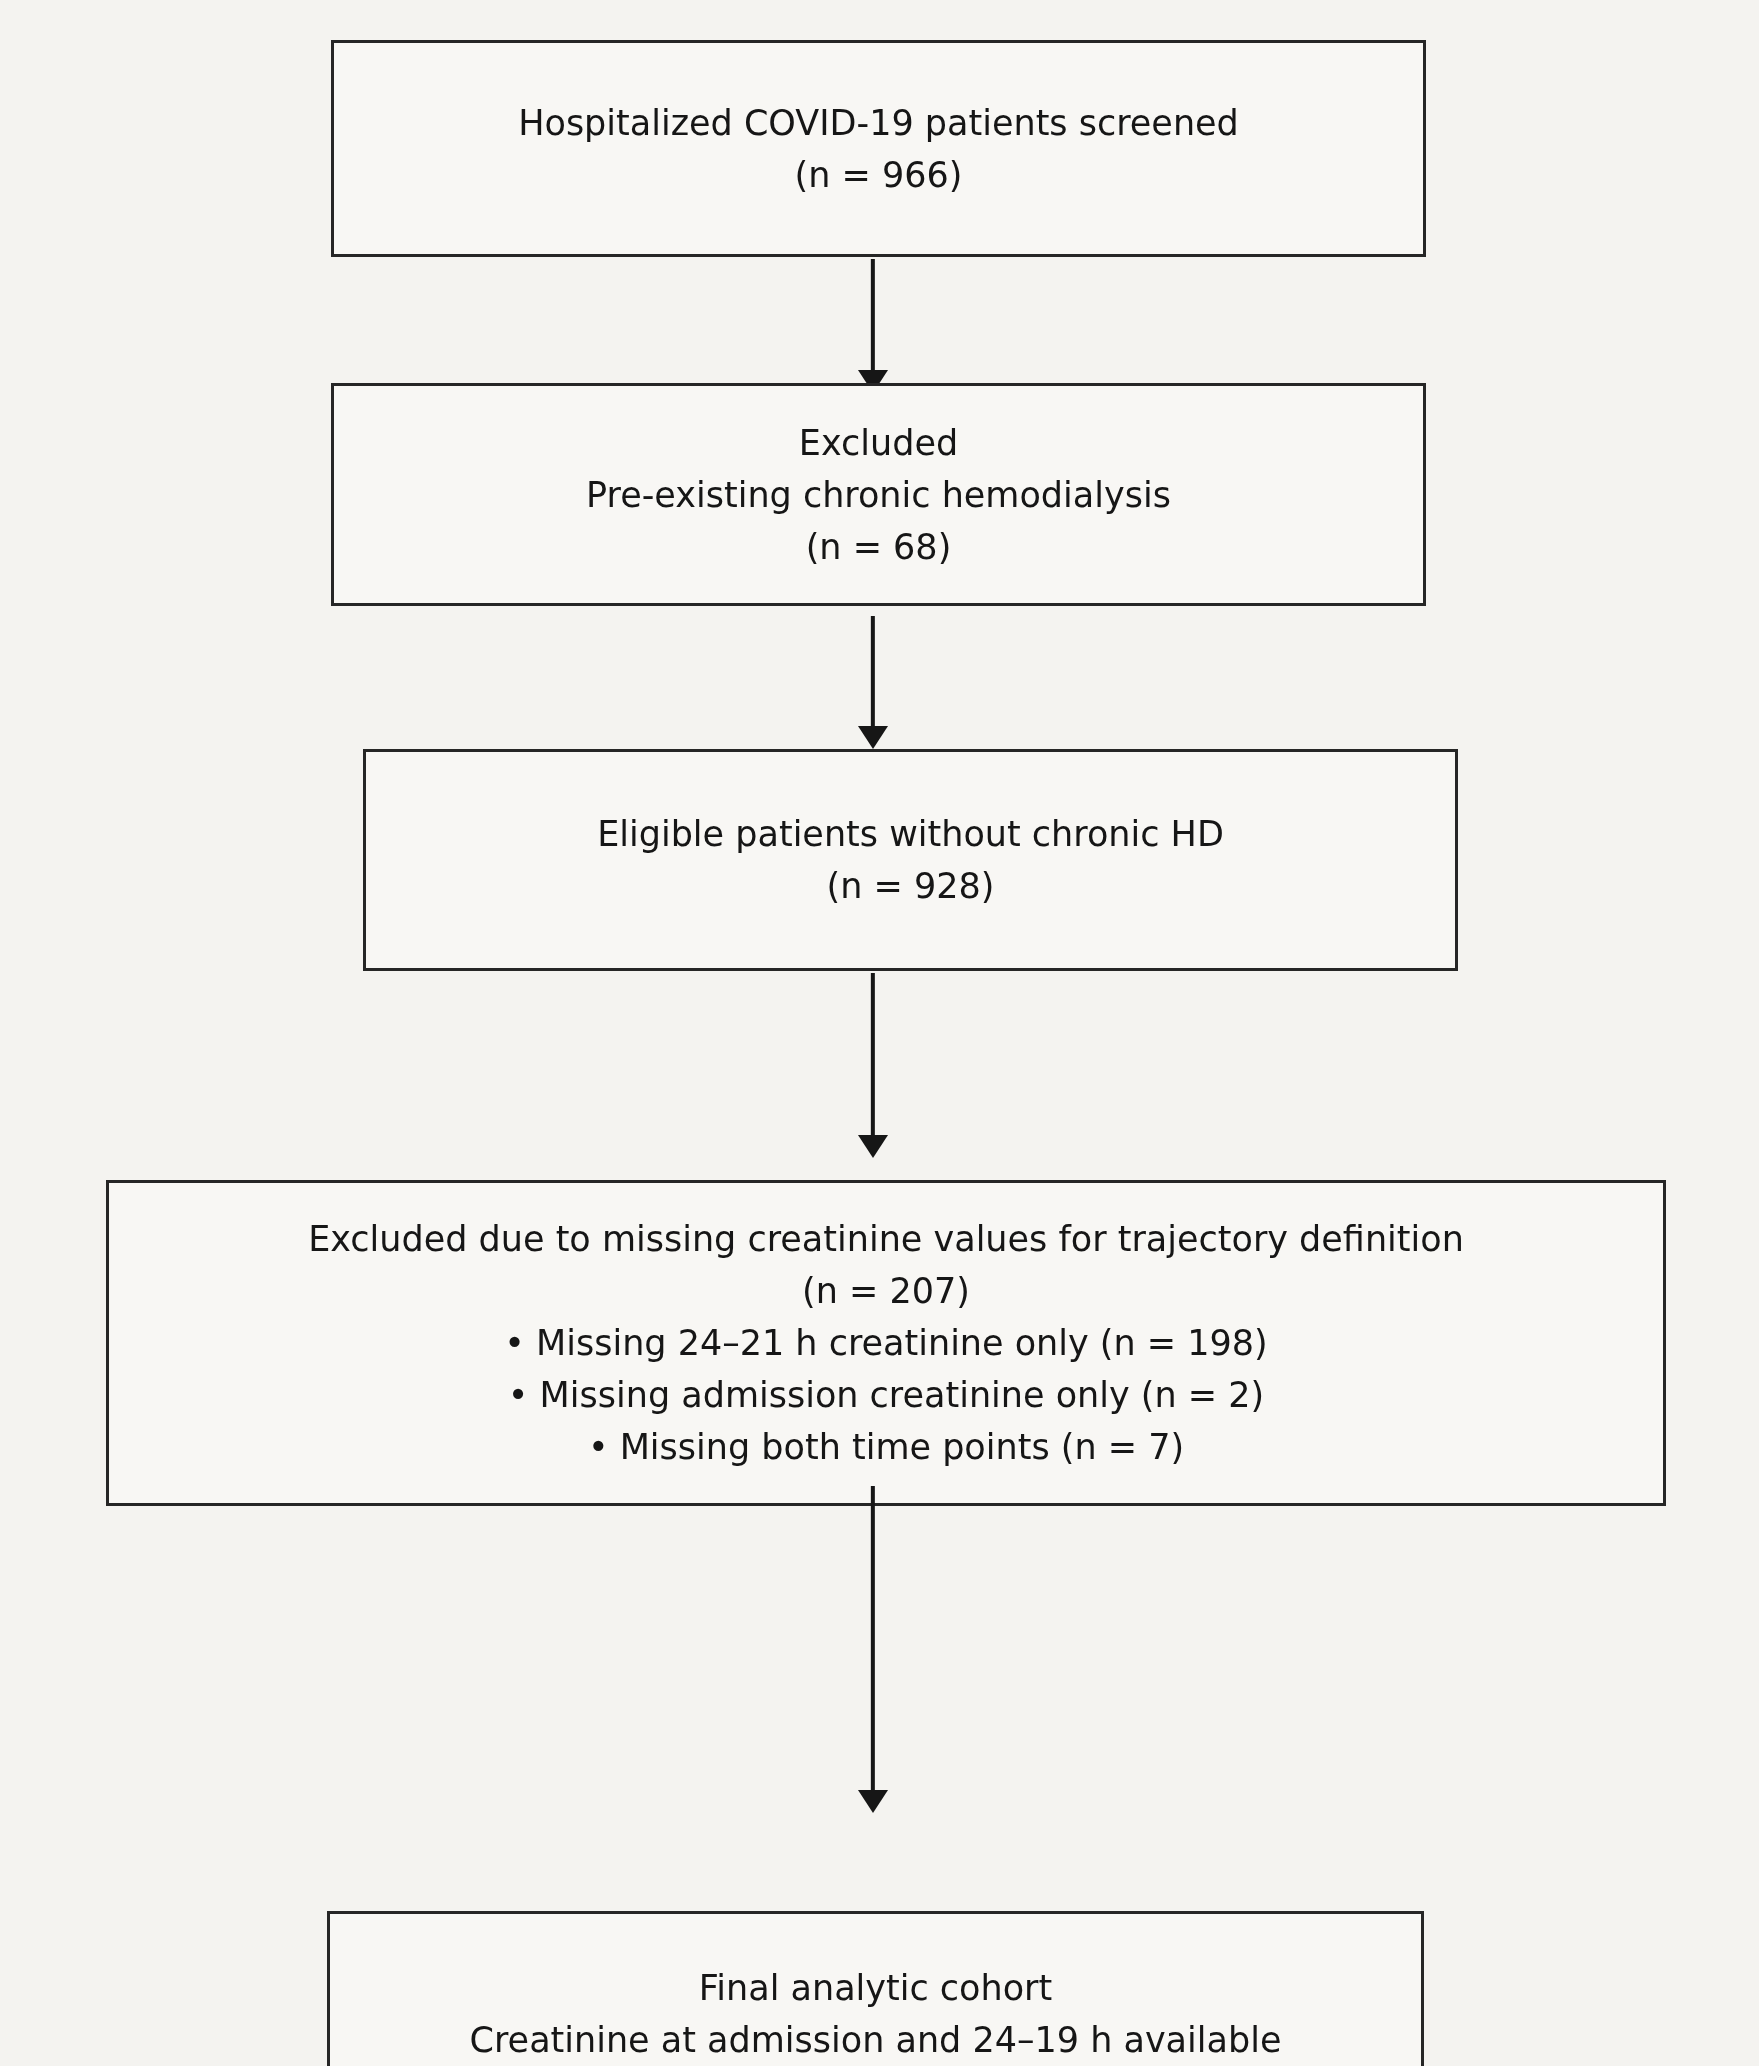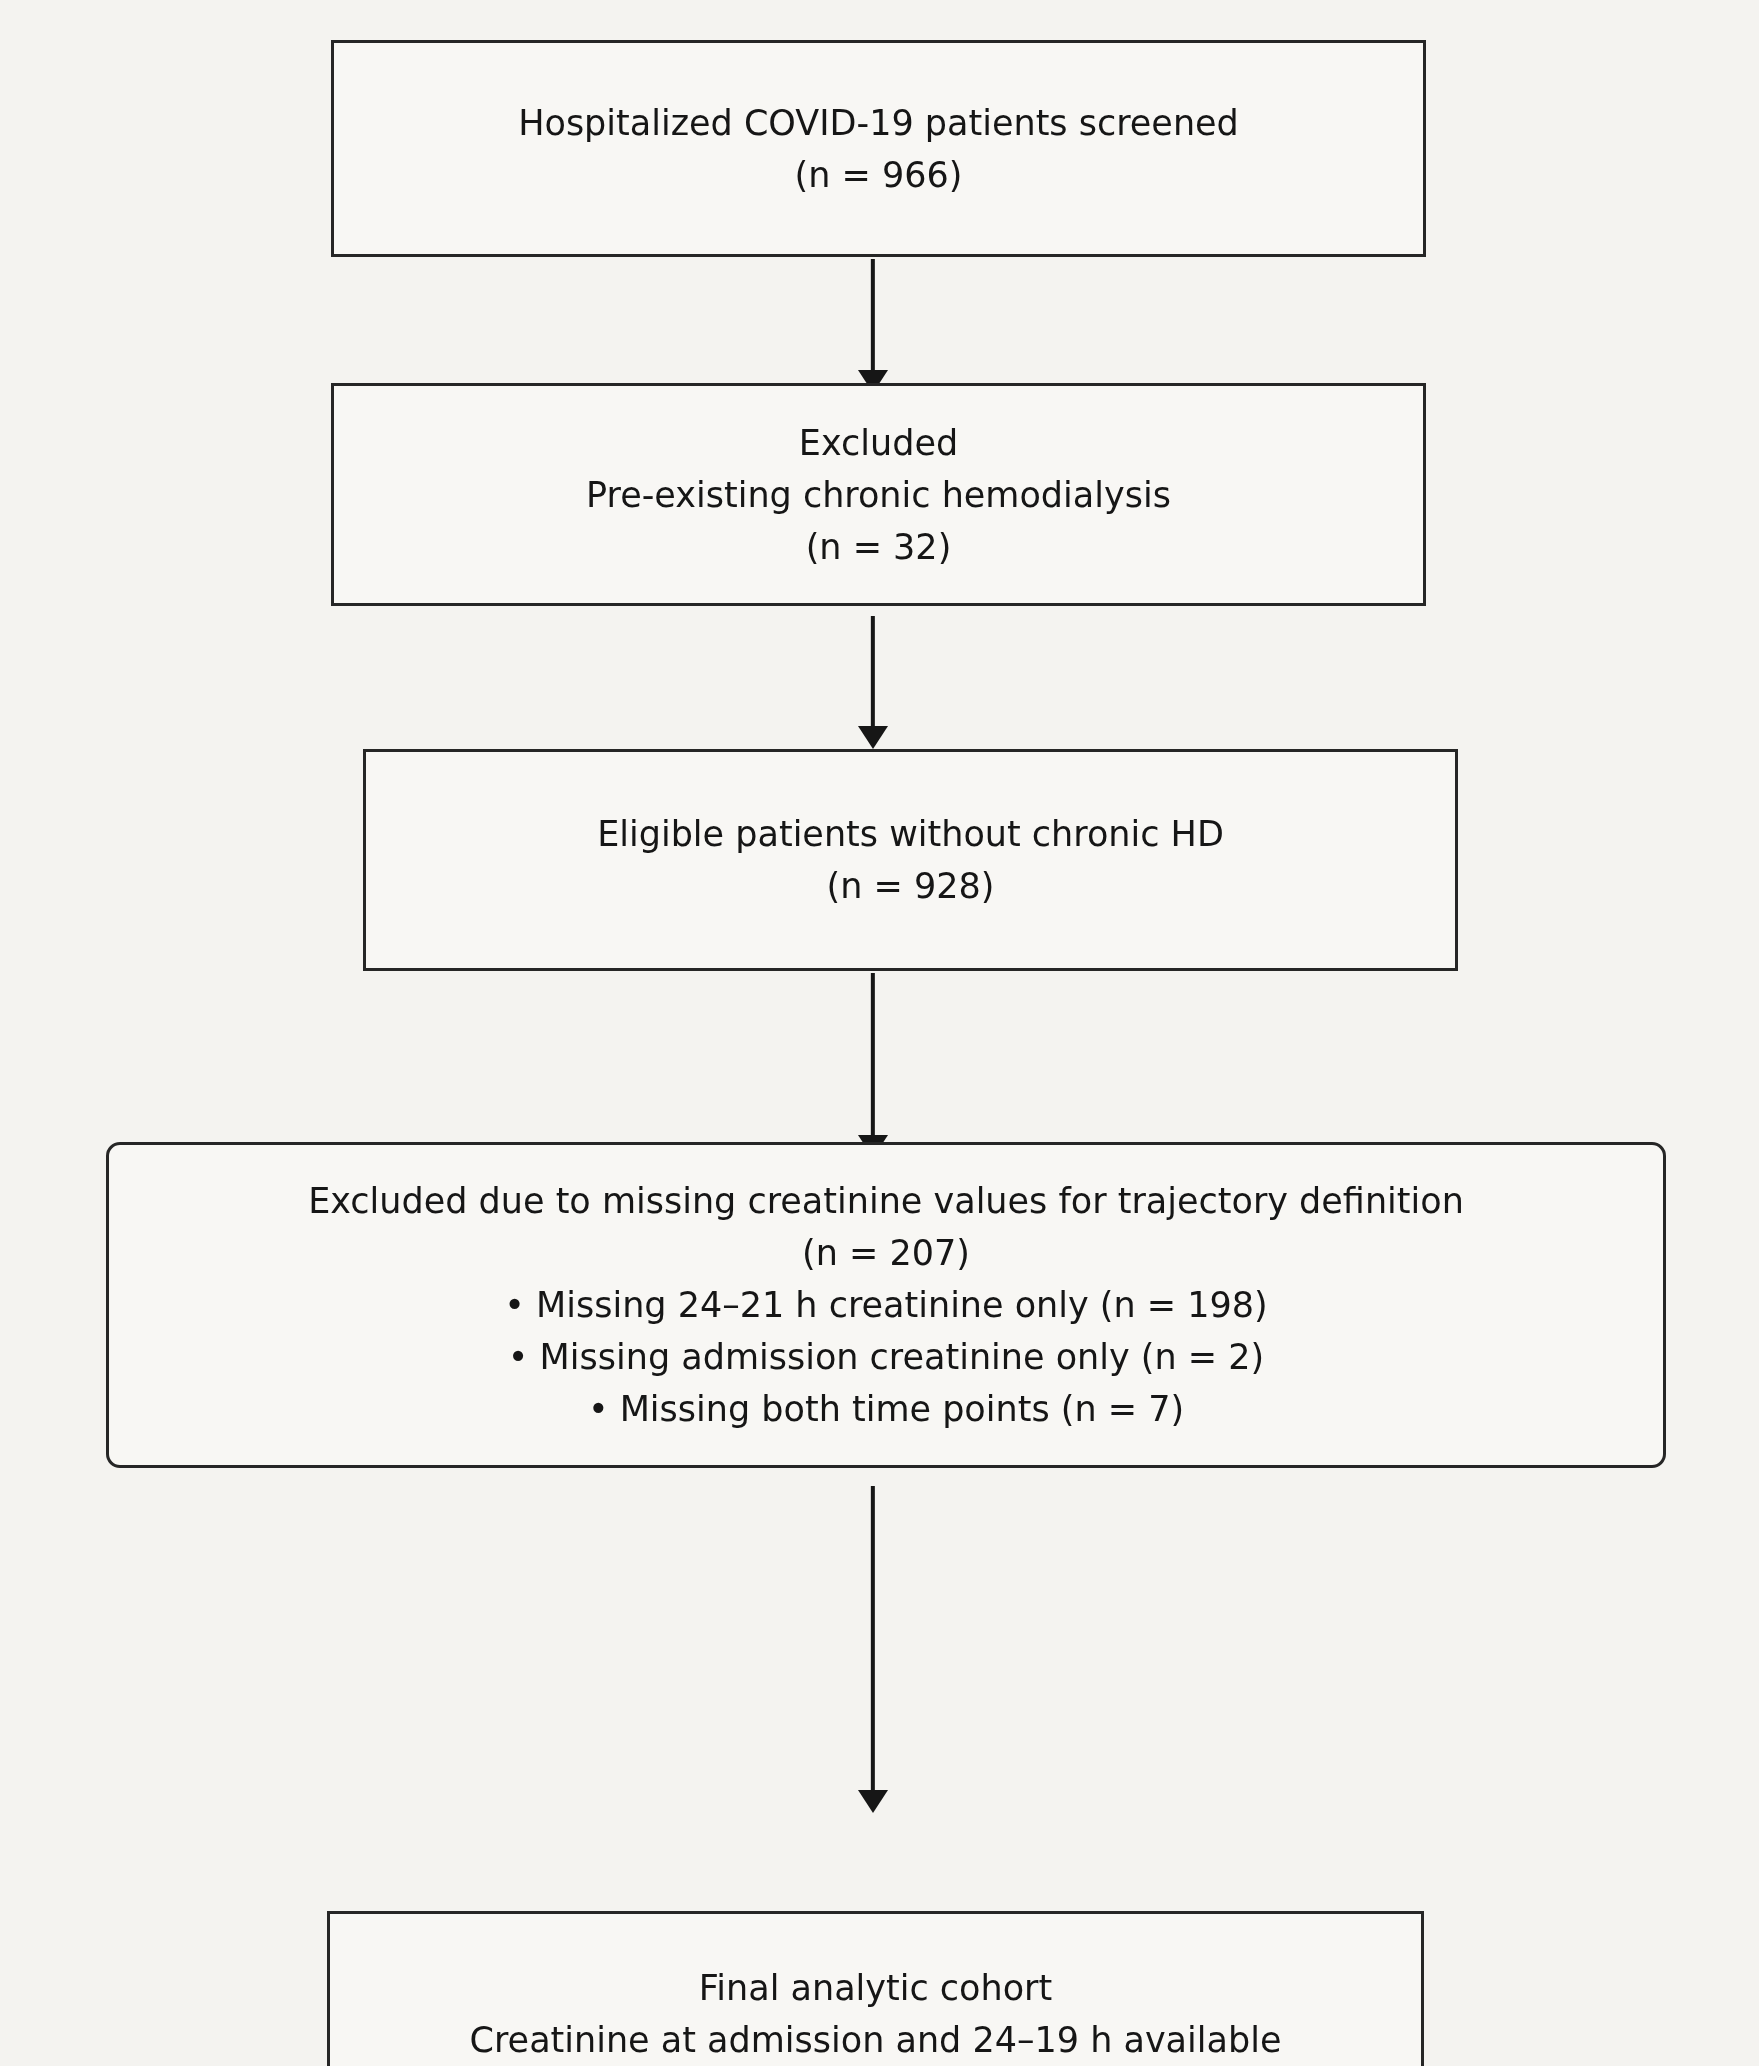--- a/index.html
+++ b/index.html
@@ -53,21 +53,21 @@
     width: 0;
     height: 0;
     border-left: 15px solid transparent;
     border-right: 15px solid transparent;
     border-top: 23px solid #161616;
   }
   
   #box-screened            { left: 331px;  top: 40px;   width: 1095px; height: 217px; }
   #box-excluded-hd         { left: 331px;  top: 383px;  width: 1095px; height: 223px; }
   #box-eligible            { left: 331px;  top: 749px; width: 1095px; height: 222px; margin-left: 32px; }
-  #box-excluded-creatinine { left: 106px;  top: 1142px; width: 1560px; height: 326px; border-radius: 14px; }
+  #box-excluded-creatinine { left: 106px;  top: 1180px; width: 1560px; height: 326px; }
   #box-final-cohort        { left: 327px;  top: 1911px; width: 1097px; height: 224px; justify-content: flex-end; }
   #arrow-1 { left: 857px; top: 259px;  height: 134px; }
   #arrow-2 { left: 857px; top: 616px;  height: 133px; }
   #arrow-3 { left: 857px; top: 973px; height: 185px; }
   #arrow-4 { left: 857px; top: 1486px; height: 327px; }
 </style>
 </head>
 <body>
 
 <div>
@@ -78,21 +78,21 @@
   </div>
 
   <div class="arrow" id="arrow-1">
     <div class="shaft"></div>
     <div class="head"></div>
   </div>
 
   <div class="box" id="box-excluded-hd">
     <div class="line">Excluded</div>
     <div class="line">Pre-existing chronic hemodialysis</div>
-    <div class="line">(n = 32)</div>
+    <div class="line">(n = 68)</div>
   </div>
 
   <div class="arrow" id="arrow-2">
     <div class="shaft"></div>
     <div class="head"></div>
   </div>
 
   <div class="box" id="box-eligible">
     <div class="line">Eligible patients without chronic HD</div>
     <div class="line">(n = 928)</div>

